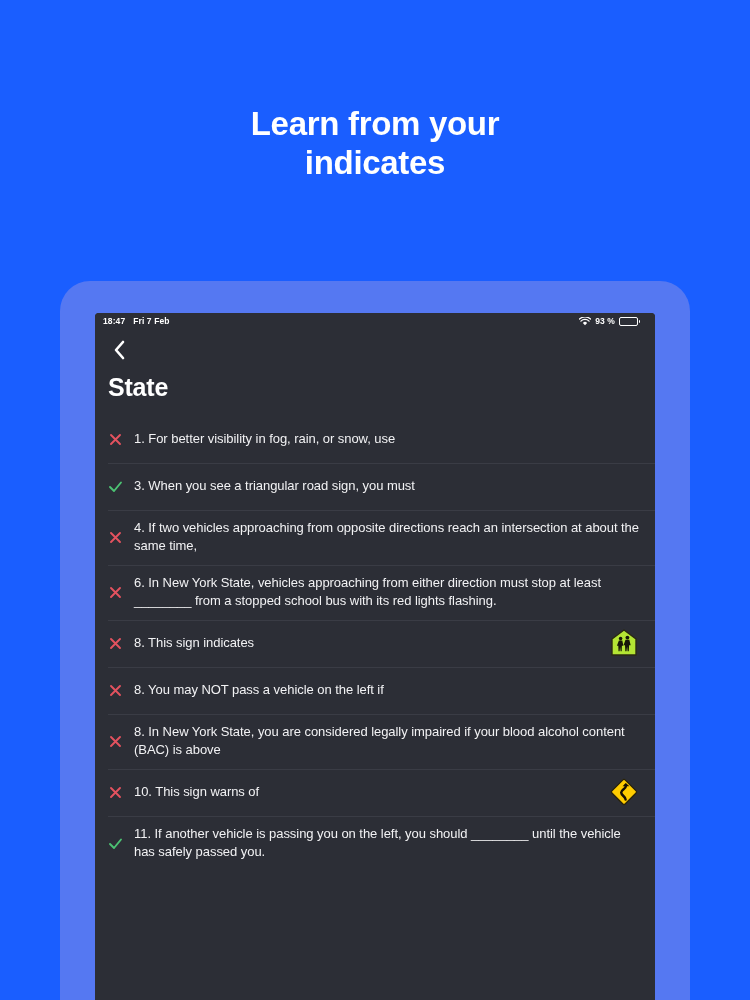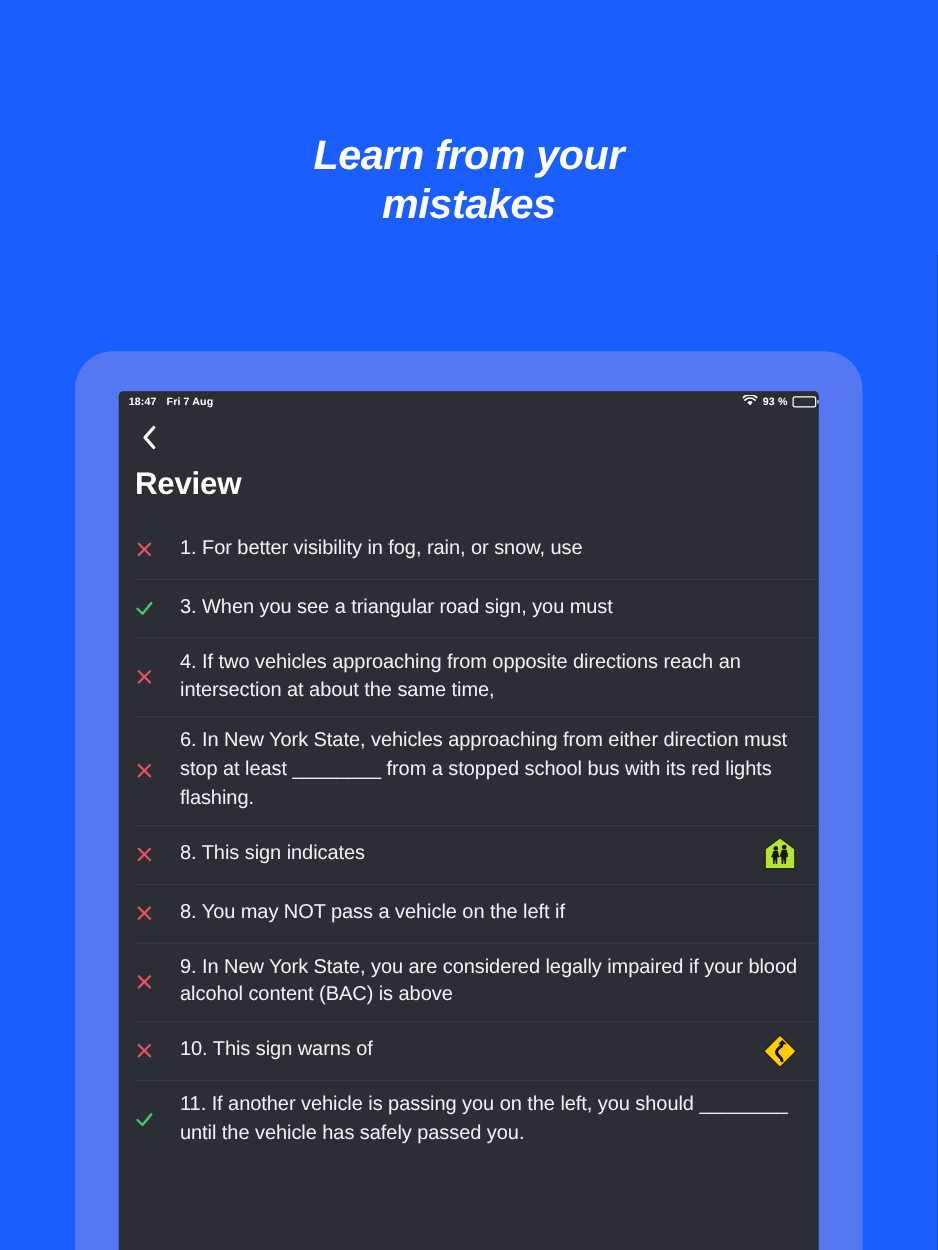--- a/index.html
+++ b/index.html
@@ -14,21 +14,21 @@
   .headline {
     position:absolute;
     top:105px; left:0; right:0;
     text-align:center;
     color:#ffffff;
     font-size:33px;
     font-weight:bold;
     line-height:1.18;
     letter-spacing:-0.3px;
   }
-  .headline-line { display:block;font-style:italic; }
+  .headline-line { display:block; }
 
   
   .device-bezel {
     position:absolute;
     left:60px; top:281px;
     width:630px; height:740px;
     background:#5578f2;
     border-radius:30px 30px 0 0;
   }
 
@@ -41,21 +41,21 @@
     border-radius:4px 4px 0 0;
     overflow:hidden;
   }
 
   
   .status-bar {
     height:16px;
     display:flex;
     align-items:center;
     justify-content:space-between;
-    padding:0 2px 0 8px;
+    padding:0 17px 0 8px;
     background:#2c2e36;
   }
   .status-left { display:flex; align-items:center; gap:8px; }
   .status-right { display:flex; align-items:center; gap:4px;text-align:center; }
   .status-text {
     color:#ffffff;
     font-size:8.5px;
     font-weight:bold;
     letter-spacing:0.1px;
     white-space:nowrap;
@@ -112,50 +112,49 @@
   .row-mark {
     width:26px;
     flex:0 0 26px;
     display:flex;
     align-items:center;
     justify-content:flex-start;
   }
   .row-text {
     flex:1 1 auto;
     color:#f2f2f4;
-    font-size:16px;
+    font-size:13px;
     line-height:1.42;
     padding:9px 0 9px 0;
     letter-spacing:-0.05px;
-    margin-left:10px;
   }
   .row-sign {
     flex:0 0 auto;
     width:34px; height:34px;
     display:flex; align-items:center; justify-content:center;
     margin-left:6px;
   }
   .row-sign.empty { width:0; margin-left:0; }
 </style>
 </head>
 <body>
 
 <div class="headline">
   <span class="headline-line">Learn from your</span>
-  <span class="headline-line">mistakes</span>
+  <span class="headline-line">indicates</span>
 </div>
 
 <div class="device-bezel"></div>
 
 <div class="device-screen">
 
   <div class="status-bar">
     <div class="status-left">
       <span class="status-text">18:47</span>
-      <span class="status-text">Fri 7 Aug</span>
+      <span class="status-text">Fri 7 Feb</span>
     </div>
     <div class="status-right">
       <span class="wifi-icon">
         <svg width="12" height="9" viewBox="0 0 12 9">
           <path d="M6 8.2 L3.9 5.9 a3 3 0 0 1 4.2 0 Z" fill="#ffffff"></path>
           <path d="M1.9 4.1 a5.9 5.9 0 0 1 8.2 0" stroke="#ffffff" stroke-width="1.3" fill="none" stroke-linecap="round"></path>
           <path d="M0.4 2.1 a8.4 8.4 0 0 1 11.2 0" stroke="#ffffff" stroke-width="1.3" fill="none" stroke-linecap="round"></path>
         </svg>
       </span>
       <span class="status-text">93 %</span>
@@ -166,21 +165,21 @@
   </div>
 
   <div class="nav-bar">
     <div class="back-chevron">
       <svg width="13" height="20" viewBox="0 0 13 20">
         <path d="M10 2 L3 10 L10 18" stroke="#ffffff" stroke-width="2.6" fill="none" stroke-linecap="round" stroke-linejoin="round"></path>
       </svg>
     </div>
   </div>
 
-  <div class="page-title">Review</div>
+  <div class="page-title">State</div>
 
   <div class="review-list">
       <div class="review-row">
         <div class="row-mark">
           <svg width="15" height="15" viewBox="0 0 15 15">
             <path d="M3 3 L12 12 M12 3 L3 12" stroke="#e4525f" stroke-width="1.9" stroke-linecap="round"></path>
           </svg>
         </div>
         <div class="row-text">1. For better visibility in fog, rain, or snow, use</div>
         <div class="row-sign empty"></div>
@@ -239,21 +238,21 @@
         </div>
         <div class="row-text">8. You may NOT pass a vehicle on the left if</div>
         <div class="row-sign empty"></div>
       </div>
       <div class="review-row">
         <div class="row-mark">
           <svg width="15" height="15" viewBox="0 0 15 15">
             <path d="M3 3 L12 12 M12 3 L3 12" stroke="#e4525f" stroke-width="1.9" stroke-linecap="round"></path>
           </svg>
         </div>
-        <div class="row-text">9. In New York State, you are considered legally impaired if your blood alcohol content (BAC) is above</div>
+        <div class="row-text">8. In New York State, you are considered legally impaired if your blood alcohol content (BAC) is above</div>
         <div class="row-sign empty"></div>
       </div>
       <div class="review-row">
         <div class="row-mark">
           <svg width="15" height="15" viewBox="0 0 15 15">
             <path d="M3 3 L12 12 M12 3 L3 12" stroke="#e4525f" stroke-width="1.9" stroke-linecap="round"></path>
           </svg>
         </div>
         <div class="row-text">10. This sign warns of</div>
         <div class="row-sign">

